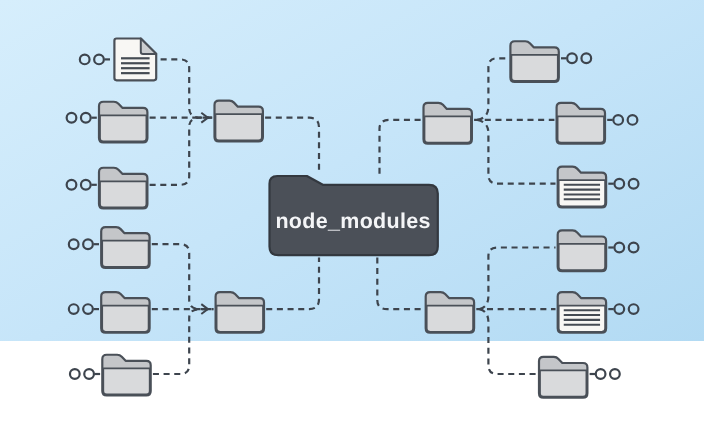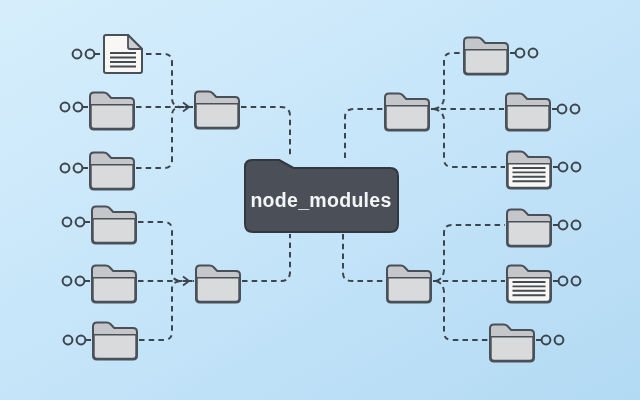--- a/index.html
+++ b/index.html
@@ -1,21 +1,21 @@
 <!DOCTYPE html>
 <html style="--background-top: #d6eefc; --background-mid: #c6e5f9; --background-bottom: #b2daf3; --ink: #3d444d; --folder-outline: #4a5058; --folder-tab: #c4c6c9; --folder-body: #d9dadc; --paper: #f8f7f4; --paper-fold: #cbcdcf; --doc-line: #454b53; --central-fill: #4b5058; --central-outline: #33383f; --central-text: #f4f5f7;"><head>
 <meta charset="utf-8">
 <style>
   html, body { margin: 0; padding: 0; }
   body {
     width: 640px; height: 400px; overflow: hidden;
     font-family: "Liberation Sans", sans-serif;
   }
   .stage {
-    position: relative; width: 640px; height: 400px;
+    position: relative; width: 640px; height: 310px;
     background: linear-gradient(150deg, var(--background-top) 0%, var(--background-mid) 48%, var(--background-bottom) 100%);
   }
   svg { position: absolute; inset: 0; display: block; }
 
   .wire  { fill: none; stroke: var(--ink); stroke-width: 2; stroke-dasharray: 5.5 4.2; stroke-linecap: butt; }
   .merge { fill: none; stroke: var(--ink); stroke-width: 1.8; stroke-linejoin: miter; }
 
   .dots circle { fill: none; stroke: var(--ink); stroke-width: 2; }
   .dots line   { stroke: var(--ink); stroke-width: 2; }
 

